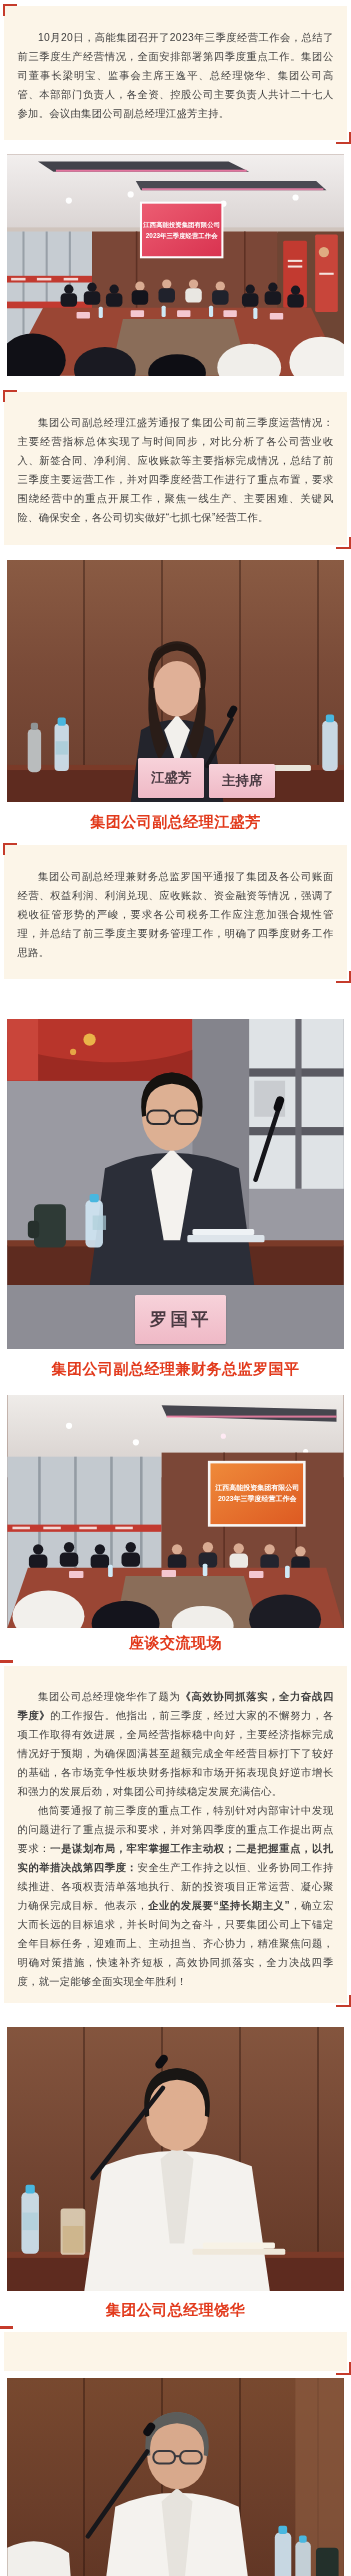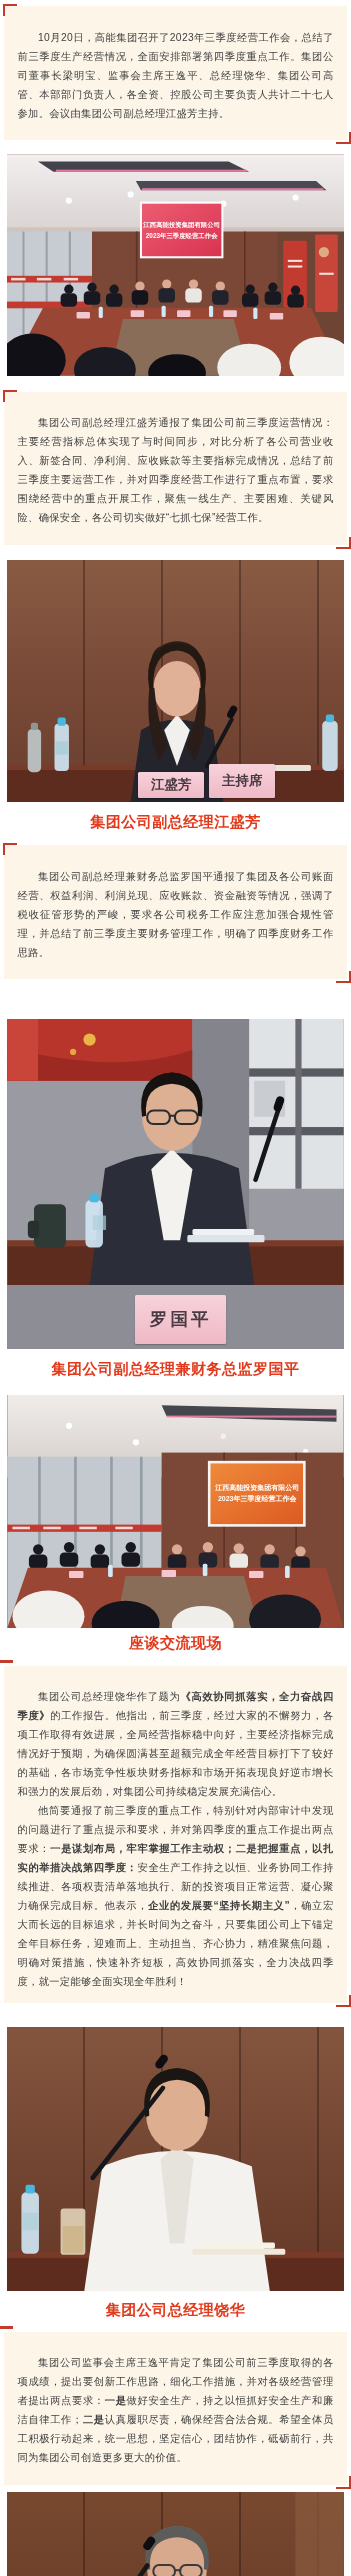--- a/index.html
+++ b/index.html
@@ -171,21 +171,21 @@
 
       <rect x="92" y="318" width="28" height="92" rx="8" fill="#cfe5f2" opacity=".92"></rect>
       <rect x="98" y="306" width="16" height="16" rx="4" fill="#49b7df"></rect>
       <rect x="94" y="352" width="24" height="26" fill="#aeceda"></rect>
       <rect x="40" y="328" width="26" height="84" rx="9" fill="#b9bcbd"></rect>
       <rect x="46" y="316" width="14" height="14" rx="4" fill="#8f9496"></rect>
       <rect x="612" y="312" width="30" height="98" rx="9" fill="#cfe5f2" opacity=".92"></rect>
       <rect x="619" y="300" width="16" height="15" rx="4" fill="#49b7df"></rect>
       <rect x="470" y="398" width="120" height="12" rx="3" fill="#e8e4da"></rect>
     </svg>
-    <div class="namecard" style="left:131px;bottom:4.1px;width:66px;height:26px;font-size:13.4px">
+    <div class="namecard" style="left:131px;bottom:4.1px;width:66px;height:40px;font-size:13.4px">
       <span>江盛芳</span>
     </div>
     <div class="namecard" style="left:202px;bottom:4.1px;width:66px;height:34px;font-size:13.4px">
       <span>主持席</span>
     </div>
   </div>
 
   <div class="cap" style="margin-top:10.3px">
     <span>集团公司副总经理江盛芳</span>
   </div>
@@ -367,21 +367,20 @@
     </svg>
   </div>
 
   <div class="cap" style="margin-top:10.3px">
     <span>集团公司总经理饶华</span>
   </div>
 
   <section class="tbox" style="margin-top:11.3px">
     <span class="dash-tl"></span>
     <span class="corner-br"></span>
-    <p><span>集团公司监事会主席王逸平肯定了集团公司前三季度取得的各项成绩，提出要创新工作思路，细化工作措施，并对各级经营管理者提出两点要求：</span><span class="b">一是</span><span>做好安全生产，持之以恒抓好安全生产和廉洁自律工作；</span><span class="b">二是</span><span>认真履职尽责，确保经营合法合规。希望全体员工积极行动起来，统一思想，坚定信心，团结协作，砥砺前行，共同为集团公司创造更多更大的价值。</span></p>
   </section>
 
   <div class="photo" style="margin-top:7.7px;height:248px">
     <div class="wood" style="background:linear-gradient(180deg,#78492f 0%,#6b3e2a 50%,#5c3222 100%)"></div>
     <svg width="337" height="248" viewBox="0 0 654 482" style="position:absolute;inset:0">
       <rect x="560" y="0" width="94" height="482" fill="#8a5a3e" opacity=".7"></rect>
       <rect x="0" y="420" width="654" height="62" fill="#5e2b1f"></rect>
       <rect x="0" y="410" width="654" height="12" fill="#7a3a28"></rect>
 
       <path d="M0 482 L0 330 Q60 300 120 340 L130 482 Z" fill="#f1efeb"></path>

